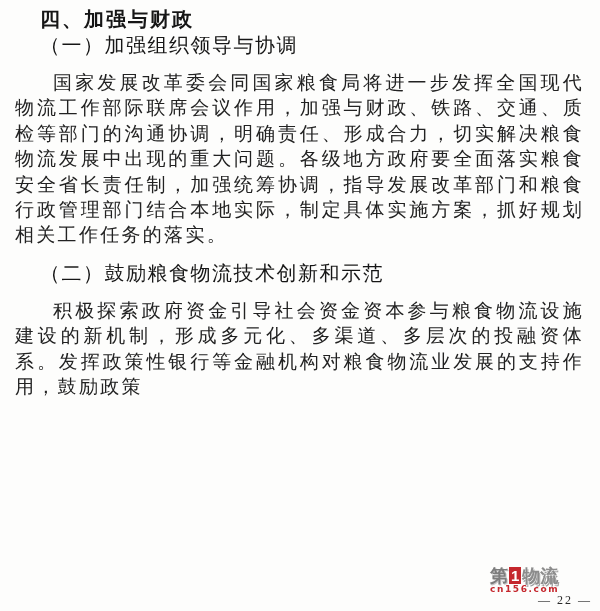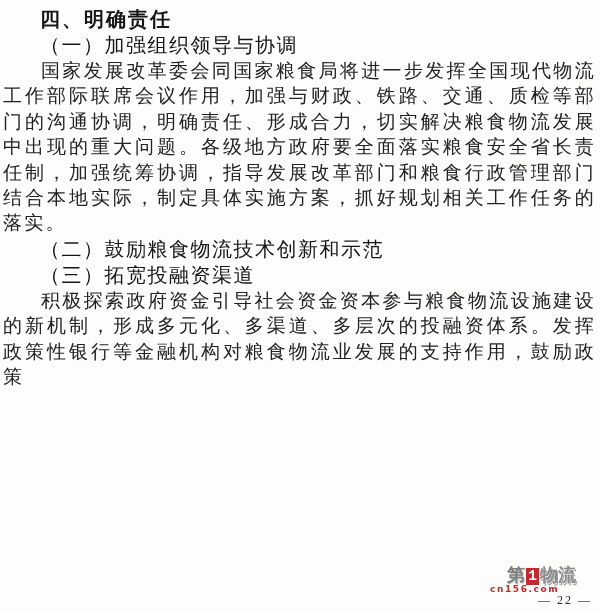--- a/index.html
+++ b/index.html
@@ -35,38 +35,37 @@
     text-indent: 1.85em;
     margin: 0;
     color: #161616;
   }
   .para {
     font-size: 19px;
     line-height: 25.4px;
     letter-spacing: 2.3px;
     text-align: justify;
     text-indent: 2em;
-    margin: 0;
+    margin: 12px;
     color: #222222;
   }
   .watermark {
     position: absolute;
     top: 567px;
     right: 24px;
     width: 86px;
     line-height: 1;
     text-align: left;
   }
   .wm-logo {
-    font-family: Liberation Mono, monospace;
+    font-family: Liberation Sans, sans-serif;
     font-weight: bold;
     font-size: 18px;
     line-height: 18px;
     white-space: nowrap;
-    text-align: right;
   }
   .wm-di {
     color: #7d7d7d;
     text-shadow: 1px 1px 0 #c9c9c9;
   }
   .wm-one {
     display: inline-block;
     background: #c5272d;
     color: #ffffff;
     font-size: 15px;
@@ -96,28 +95,27 @@
     letter-spacing: 2px;
     color: #2a2a2a;
     white-space: nowrap;
   }
 </style>
 </head>
 <body>
 
 <div class="page">
 
-  <h1 class="sec-title">四、明确责任</h1>
+  <h1 class="sec-title">四、加强与财政</h1>
 
   <h2 class="sub-heading">（一）加强组织领导与协调</h2>
   <p class="para">国家发展改革委会同国家粮食局将进一步发挥全国现代物流工作部际联席会议作用，加强与财政、铁路、交通、质检等部门的沟通协调，明确责任、形成合力，切实解决粮食物流发展中出现的重大问题。各级地方政府要全面落实粮食安全省长责任制，加强统筹协调，指导发展改革部门和粮食行政管理部门结合本地实际，制定具体实施方案，抓好规划相关工作任务的落实。</p>
 
   <h2 class="sub-heading">（二）鼓励粮食物流技术创新和示范</h2>
 
-  <h2 class="sub-heading">（三）拓宽投融资渠道</h2>
   <p class="para">积极探索政府资金引导社会资金资本参与粮食物流设施建设的新机制，形成多元化、多渠道、多层次的投融资体系。发挥政策性银行等金融机构对粮食物流业发展的支持作用，鼓励政策</p>
 
   <div class="watermark">
     <div class="wm-logo">
       <span class="wm-di">第</span><span class="wm-one">1</span><span class="wm-wuliu">物流</span>
     </div>
     <div class="wm-url">cn156.com</div>
   </div>
 
   <div class="page-number">— 22 —</div>

